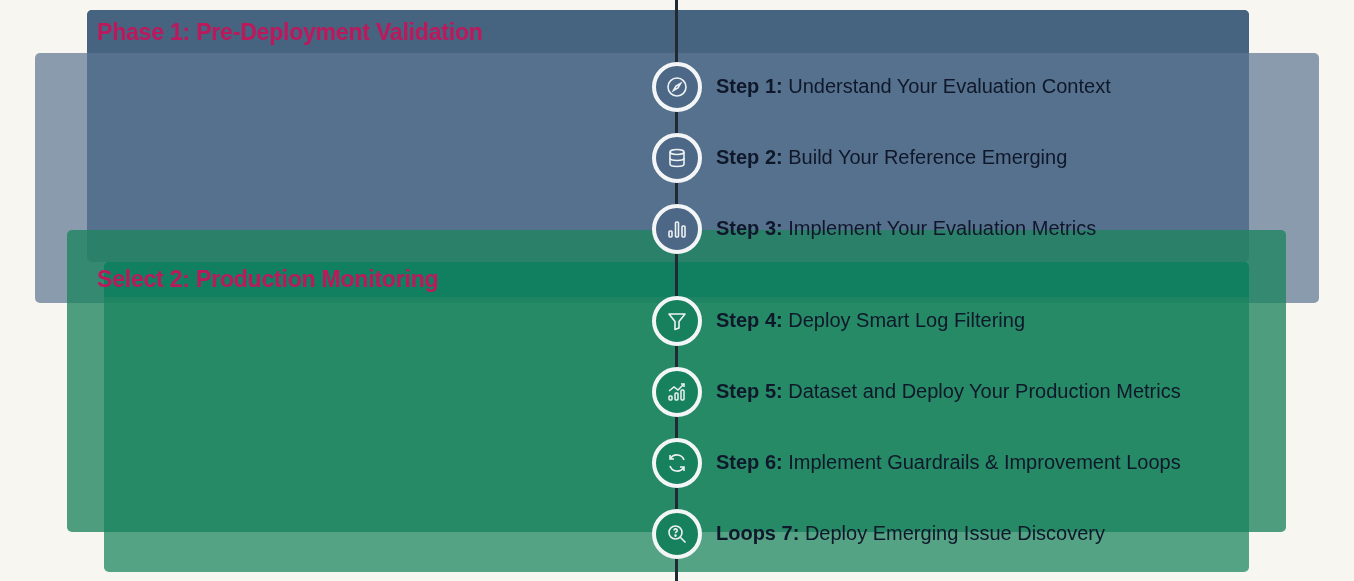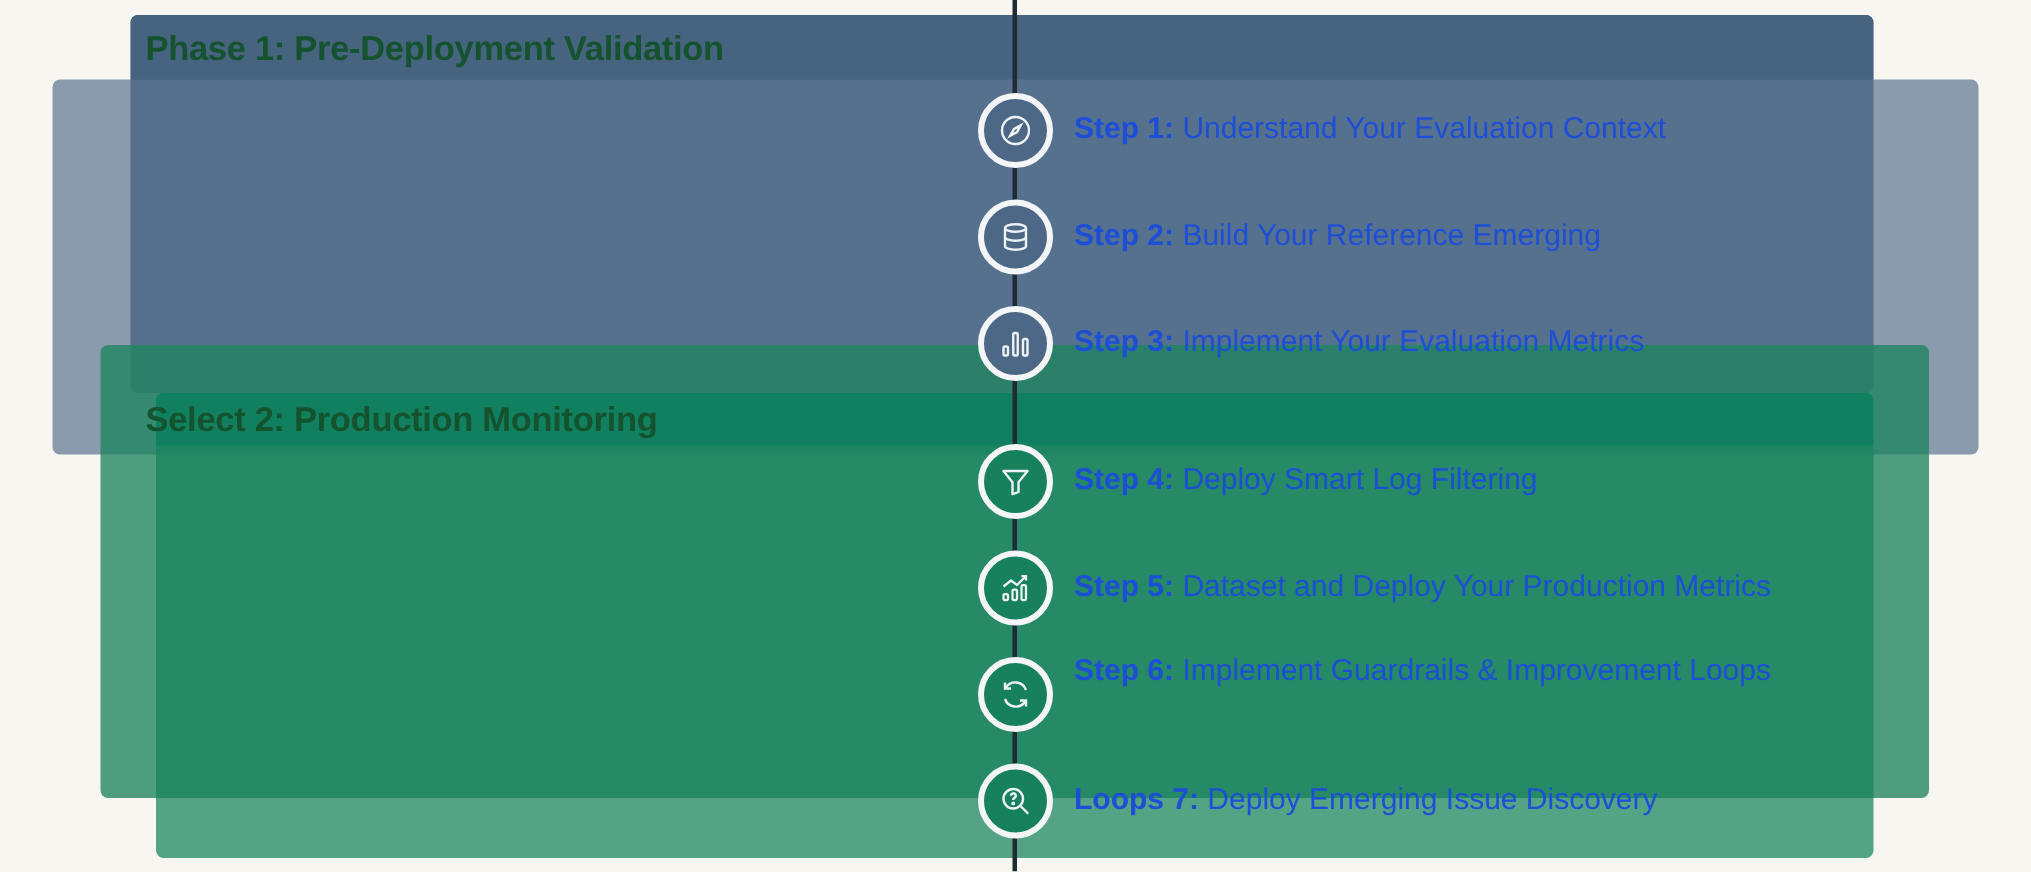--- a/index.html
+++ b/index.html
@@ -5,30 +5,30 @@
   html, body { margin:0; padding:0; }
   body { width:1354px; height:581px; background:#f8f6f0; position:relative; overflow:hidden;
          font-family:"Liberation Sans", sans-serif; }
   .layer { position:absolute; border-radius:5px; }
   #p1-outer { left:35px; top:53px; width:1284px; height:250px; background:#8a9bad; }
   #p1-box { left:87px; top:10px; width:1162px; height:252px; background:#56718d; overflow:hidden; }
   #p1-head { position:absolute; left:0; top:0; right:0; height:43px; background:#46637f; }
   #p2-outer { left:67px; top:230px; width:1219px; height:302px; background:rgba(30,132,95,0.78); }
   #p2-box { left:104px; top:262px; width:1145px; height:310px; background:rgba(22,130,92,0.72); overflow:hidden; }
   #p2-head { position:absolute; left:0; top:0; right:0; height:35px; background:#108060; }
-  .phase-title { position:absolute; color:#14532d; font-weight:bold; font-size:23px; letter-spacing:-0.2px; }
+  .phase-title { position:absolute; color:#be185d; font-weight:bold; font-size:23px; letter-spacing:-0.2px; }
   #p1-title { left:97px; top:19px; }
   #p2-title { left:97px; top:266px; }
   #spine { position:absolute; left:675px; top:0; width:3px; height:581px; background:#1f2a33; }
   .step-icon { position:absolute; left:652px; width:42px; height:42px; border:4px solid #f4f5f6;
                border-radius:50%; display:flex; align-items:center; justify-content:center; }
   .step-icon.blue { background:#4d6886; }
   .step-icon.green { background:#17805d; }
   .step-icon svg { width:24px; height:24px; }
-  .step-text { position:absolute; left:716px; color:#1d4ed8; font-size:20px; white-space:nowrap; }
+  .step-text { position:absolute; left:716px; color:#0f172a; font-size:20px; white-space:nowrap; }
   .step-text b { font-weight:bold; }
 </style>
 </head>
 <body>
 
 <div class="layer" id="p1-outer"></div>
 <div class="layer" id="p1-box">
   <div id="p1-head"></div>
 </div>
 <div class="layer" id="p2-outer"></div>
@@ -86,21 +86,21 @@
 <div class="step-text" style="top:380px"><b>Step 5:</b> <span>Dataset and Deploy Your Production Metrics</span></div>
 
 <div class="step-icon green" style="top:438px">
   <svg viewBox="0 0 24 24" fill="none" stroke="#eef2f4" stroke-width="1.6">
       <path d="M19 9a7.5 7.5 0 0 0-13.5-1.5"></path>
       <path d="M5 4v4h4"></path>
       <path d="M5 15a7.5 7.5 0 0 0 13.5 1.5"></path>
       <path d="M19 20v-4h-4"></path>
     </svg>
 </div>
-<div class="step-text" style="top:436px"><b>Step 6:</b> <span>Implement Guardrails &amp; Improvement Loops</span></div>
+<div class="step-text" style="top:451px"><b>Step 6:</b> <span>Implement Guardrails &amp; Improvement Loops</span></div>
 
 <div class="step-icon green" style="top:509px">
   <svg viewBox="0 0 24 24" fill="none" stroke="#eef2f4" stroke-width="1.6">
       <circle cx="10.5" cy="10.5" r="6.5"></circle>
       <path d="M15.5 15.5L20.5 20.5"></path>
       <path d="M9 8.5a1.6 1.6 0 1 1 2.3 1.4c-.6.3-.8.8-.8 1.4"></path>
       <circle cx="10.5" cy="13.6" r="0.5" fill="#eef2f4"></circle>
     </svg>
 </div>
 <div class="step-text" style="top:522px"><b>Loops 7:</b> <span>Deploy Emerging Issue Discovery</span></div>

